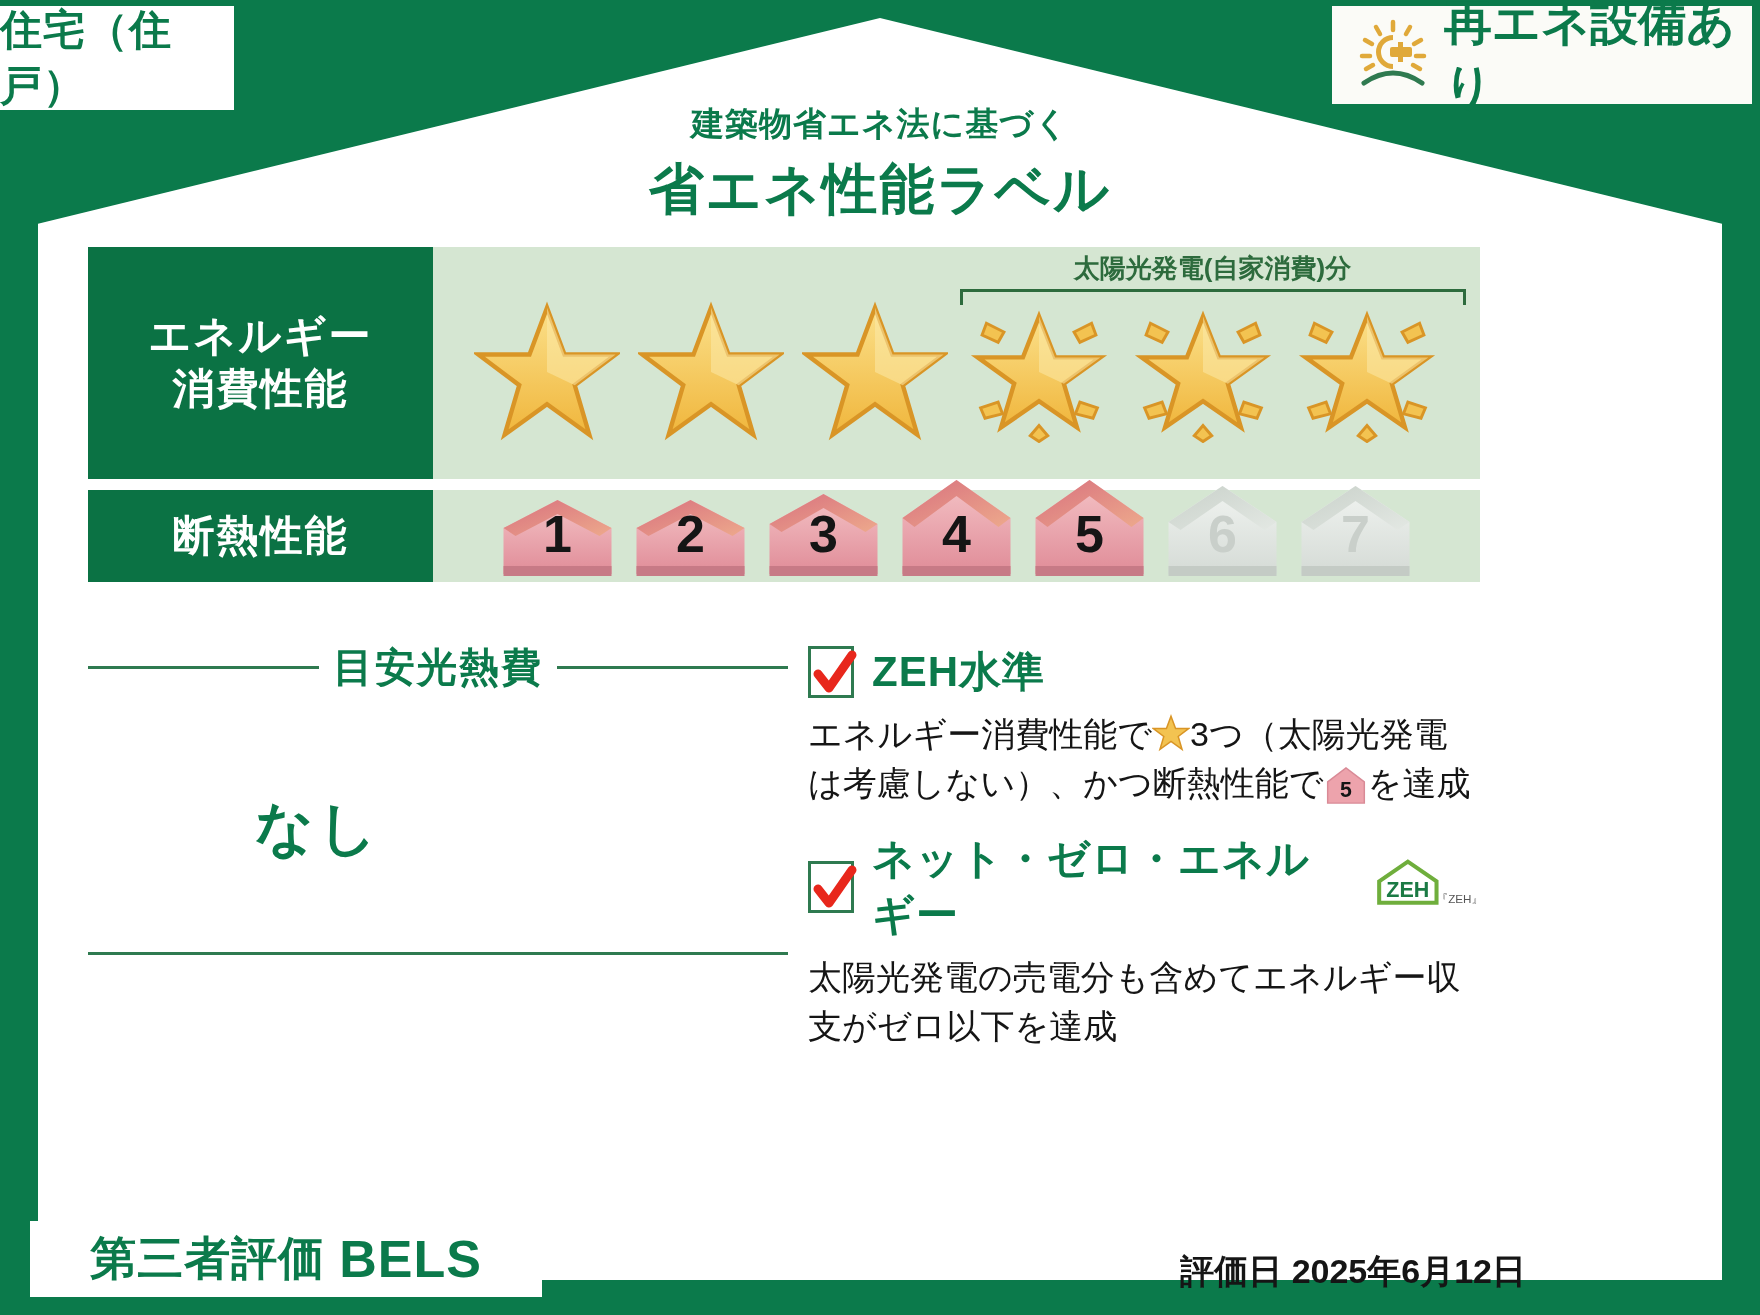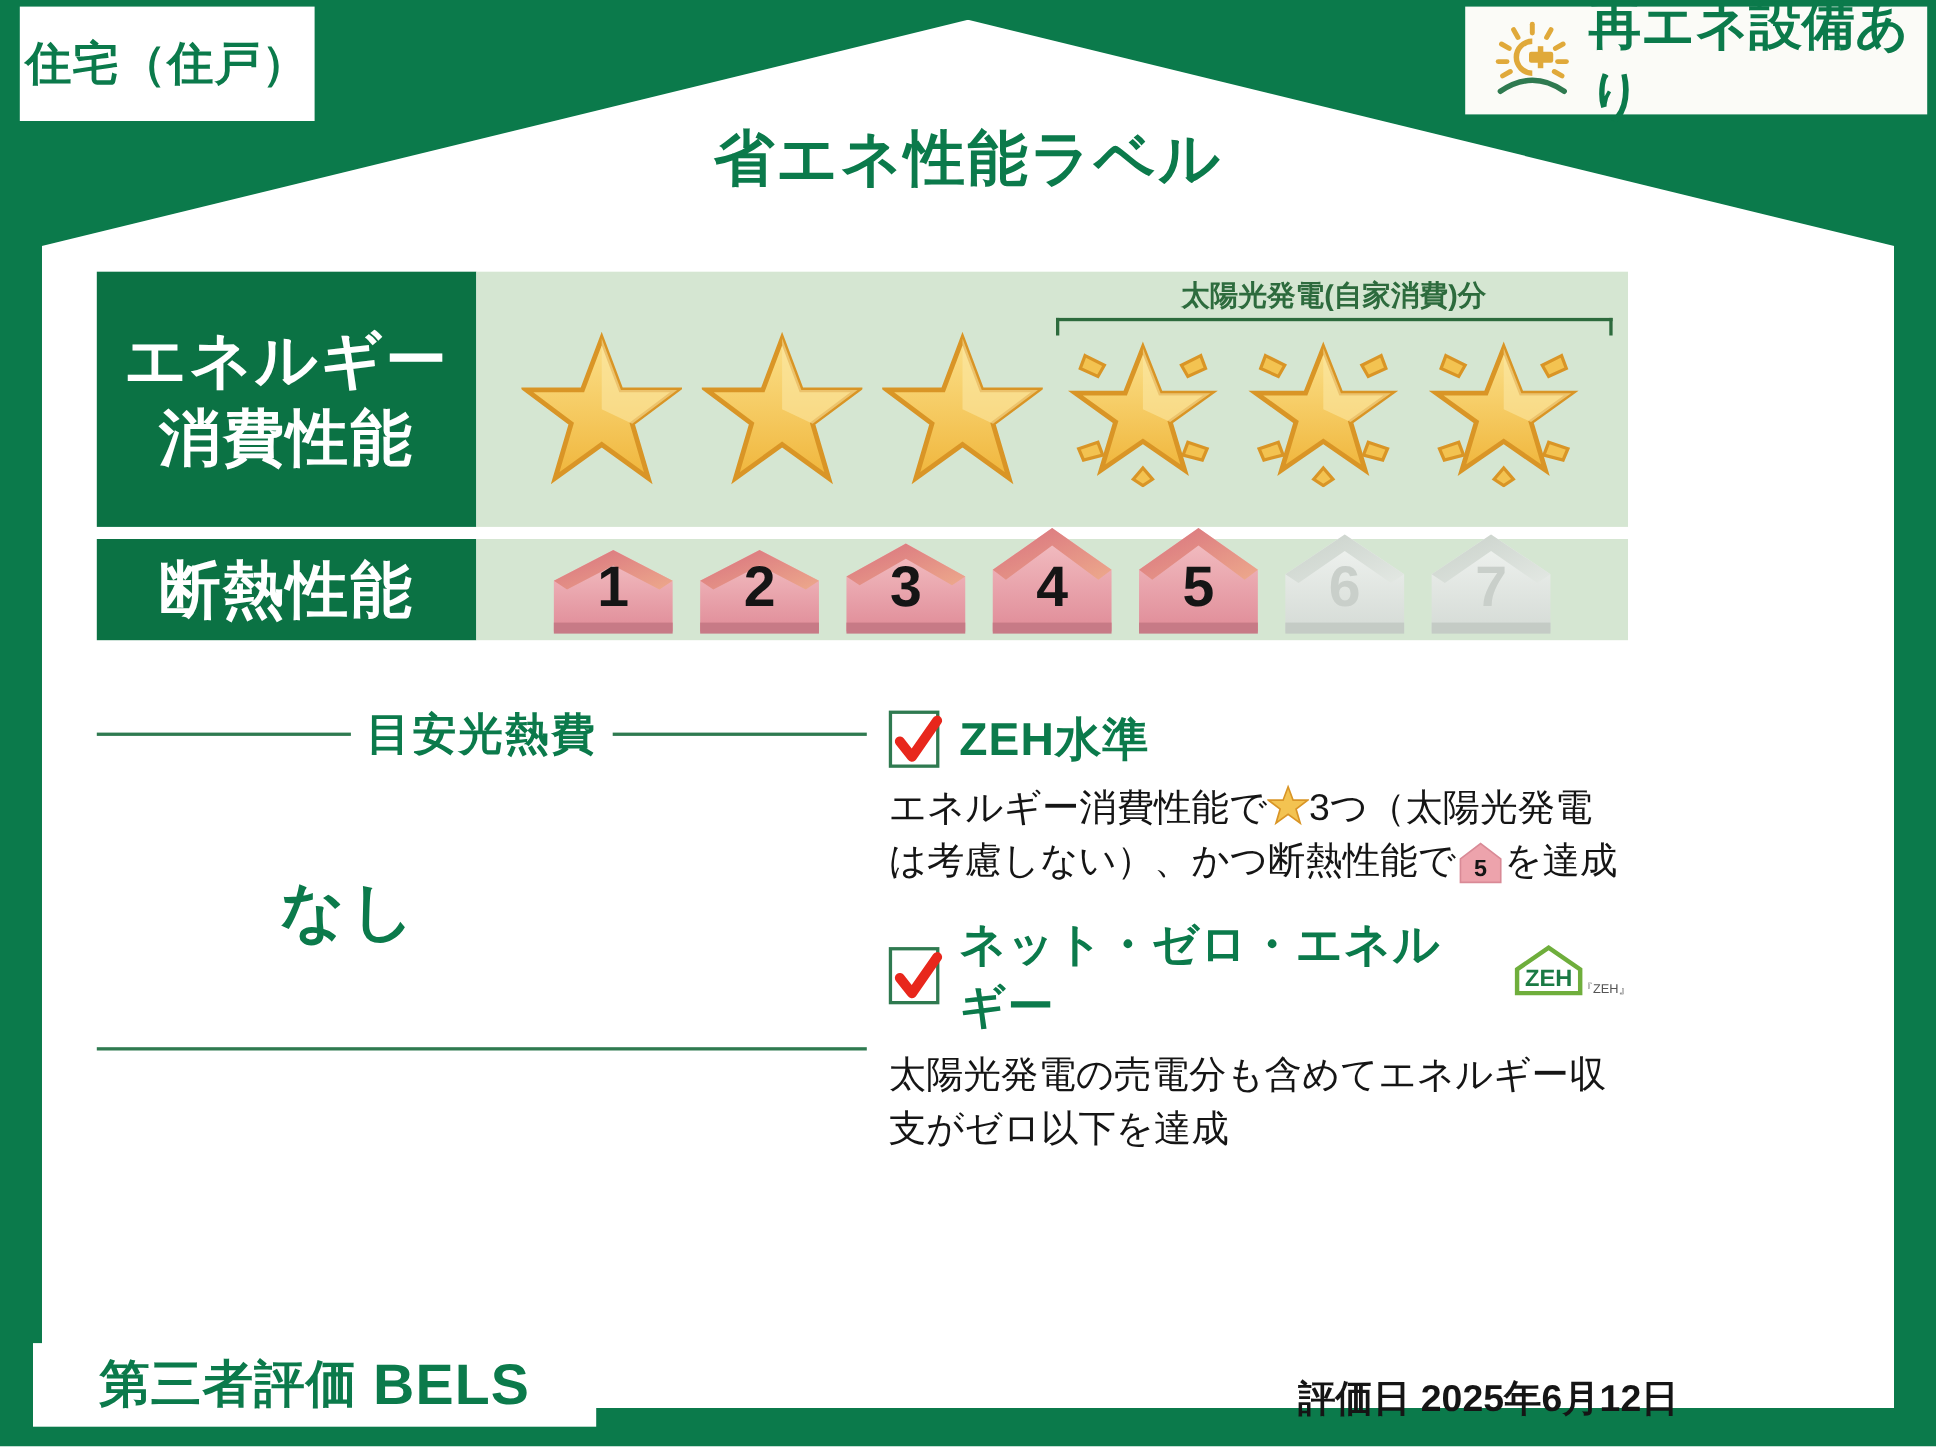--- a/index.html
+++ b/index.html
@@ -29,28 +29,27 @@
     background: #ffffff;
     -webkit-clip-path: polygon(0% 16.3%, 50% 0%, 100% 16.3%, 100% 100%, 0% 100%);
     clip-path: polygon(0% 16.3%, 50% 0%, 100% 16.3%, 100% 100%, 0% 100%);
   }
 
   
   .badge-type {
     position: absolute;
     left: 0px;
     top: 6px;
-    width: 268px;
+    width: 234px;
     height: 104px;
     background: #ffffff;
     display: flex;
     align-items: center;
     justify-content: center;
     z-index: 40;
-    margin-left: 18px;
   }
   .badge-type-text {
     color: #0b7a4b;
     font-size: 42px;
     font-weight: bold;
     letter-spacing: 1px;
   }
 
   
   .badge-renew {
@@ -108,21 +107,21 @@
   .row.insul  { top: 490px; height: 92px; }
 
   .row-label {
     width: 345px;
     background: #0b7244;
     color: #ffffff;
     display: flex;
     flex-direction: column;
     align-items: center;
     justify-content: center;
-    font-size: 56px;
+    font-size: 42px;
     font-weight: bold;
     line-height: 1.26;
     letter-spacing: 2px;
     flex: 0 0 345px;
   }
   .row-value {
     flex: 1;
     background: #d5e6d2;
     position: relative;
   }
@@ -378,20 +377,21 @@
         <rect x="36" y="30" width="22" height="10" rx="2" fill="#e0a93a"></rect>
         <rect x="44" y="25" width="5" height="7" fill="#e0a93a"></rect>
         <rect x="44" y="38" width="5" height="7" fill="#e0a93a"></rect>
         <path d="M10 66 Q39 46 68 66" stroke="#2f7a50" stroke-width="5" fill="none" stroke-linecap="round"></path>
       </svg>
     </span>
     <span class="badge-renew-text">再エネ設備あり</span>
   </div>
 
   <div class="title-wrap">
+    <div class="title-sub">建築物省エネ法に基づく</div>
     <div class="title-main">省エネ性能ラベル</div>
   </div>
 
   <div class="row energy">
     <div class="row-label">
       <span>エネルギー</span>
       <span>消費性能</span>
     </div>
     <div class="row-value">
       <div class="solar-note">太陽光発電(自家消費)分</div>

